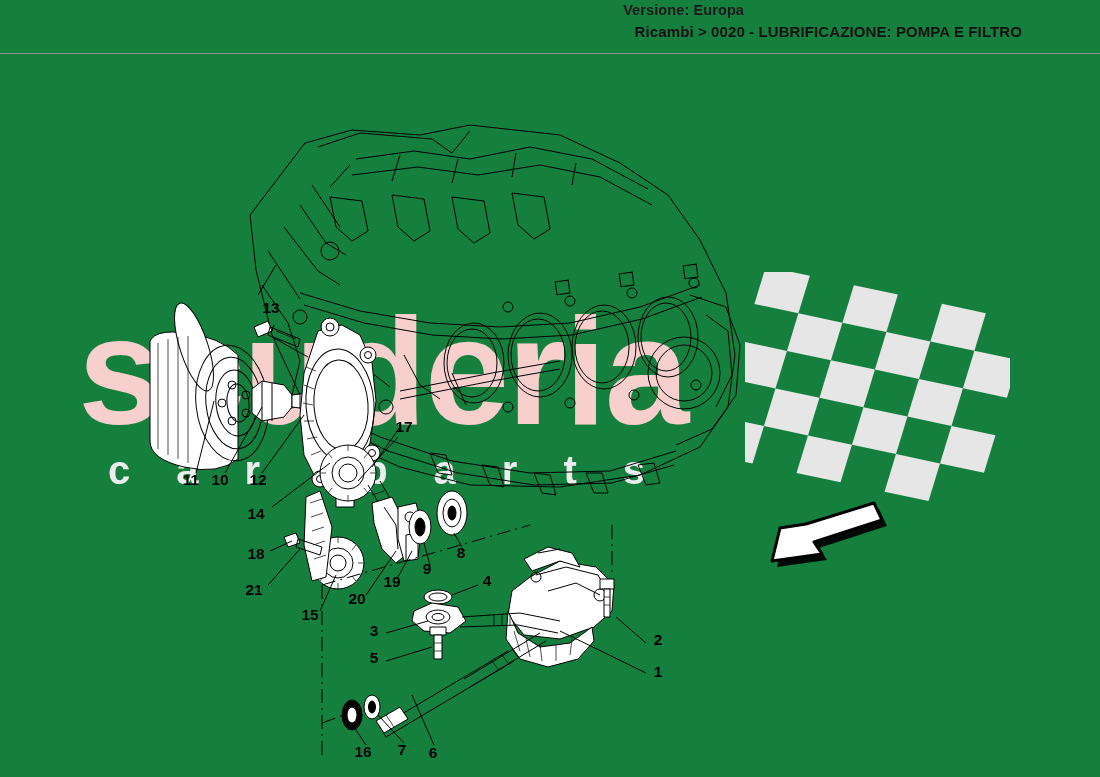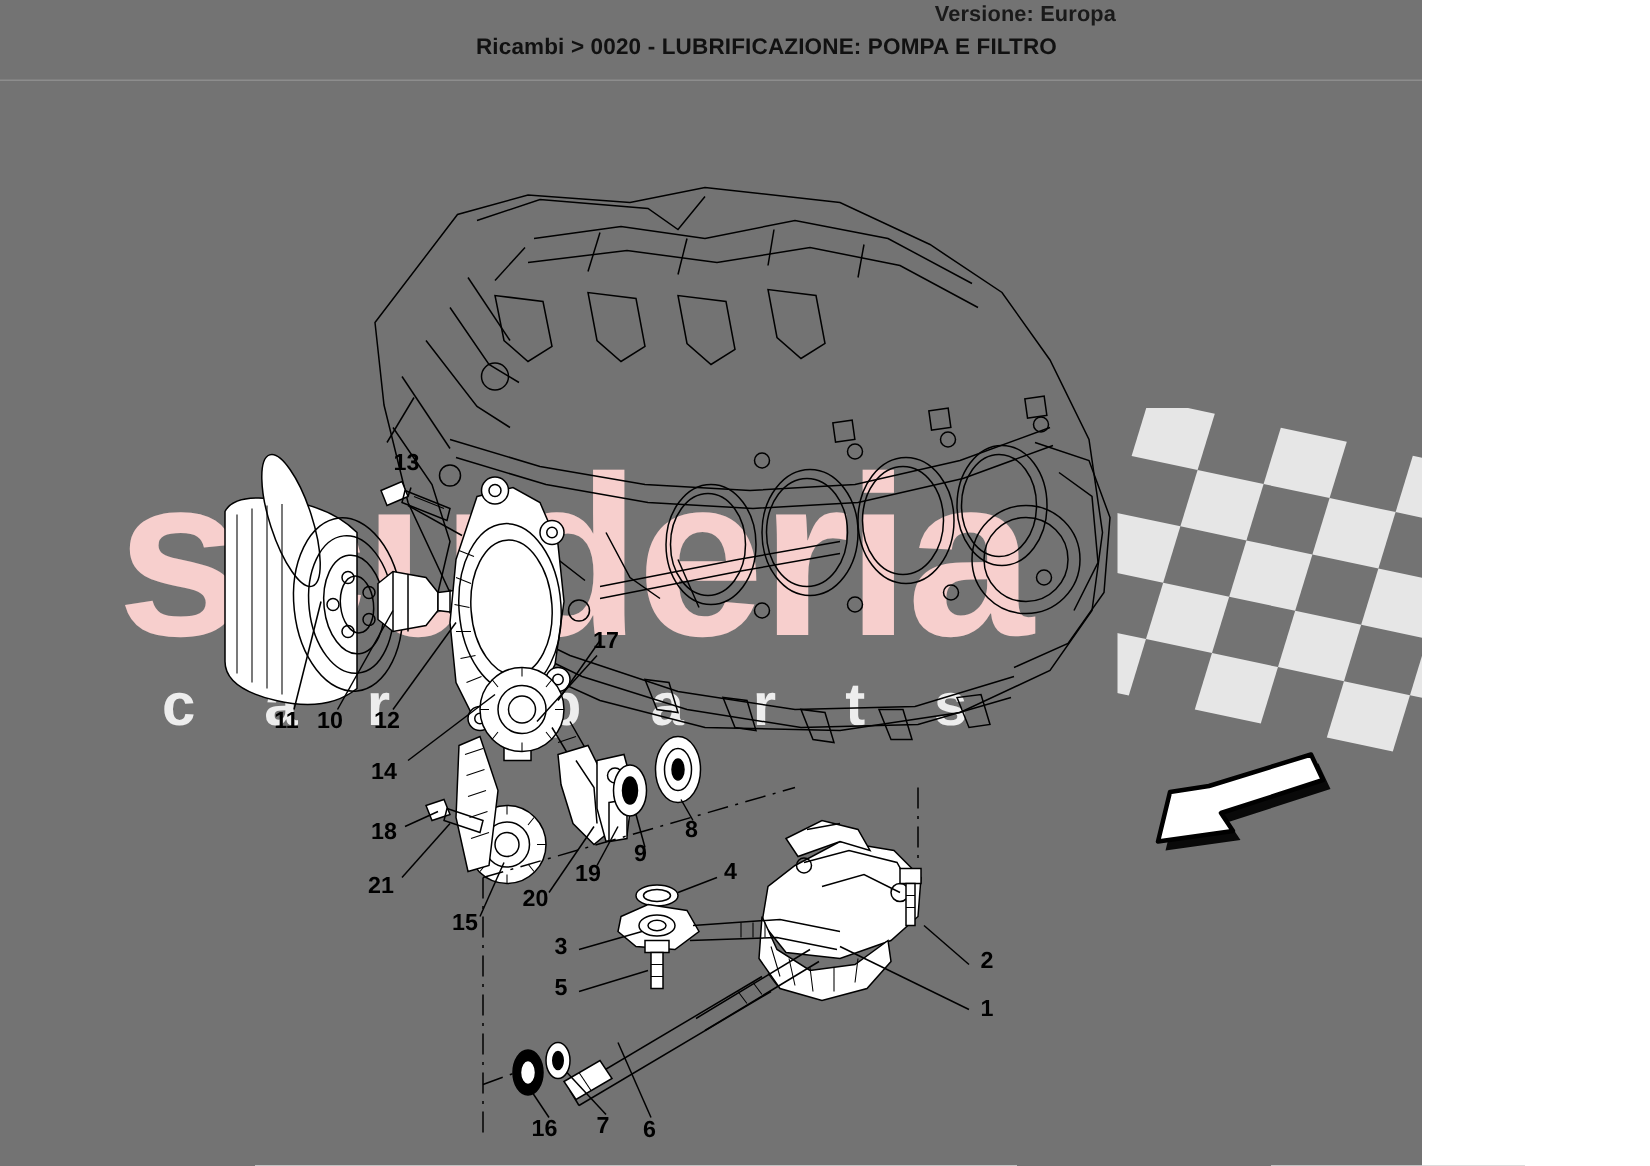--- a/index.html
+++ b/index.html
@@ -5,44 +5,44 @@
   html, body {
     margin: 0;
     padding: 0;
     background: #ffffff;
   }
   body {
     font-family: "Liberation Sans", sans-serif;
   }
   #page {
     position: relative;
-    width: 948px;
+    width: 1100px;
     height: 777px;
-    background: #737373;
+    background: #15803d;
     overflow: hidden;
   }
 
   
   #version-line {
     position: absolute;
     top: 2px;
     left: 0;
     width: 744px;
     text-align: right;
     font-size: 14.5px;
     font-weight: bold;
     color: #1a1a1a;
     letter-spacing: 0.1px;
   }
   #breadcrumb {
     position: absolute;
     top: 23px;
     left: 0;
     width: 1022px;
-    text-align: center;
+    text-align: right;
     font-size: 15px;
     font-weight: bold;
     color: #111111;
     letter-spacing: 0.1px;
   }
   #header-rule {
     position: absolute;
     top: 53px;
     left: 0;
     width: 1100px;

